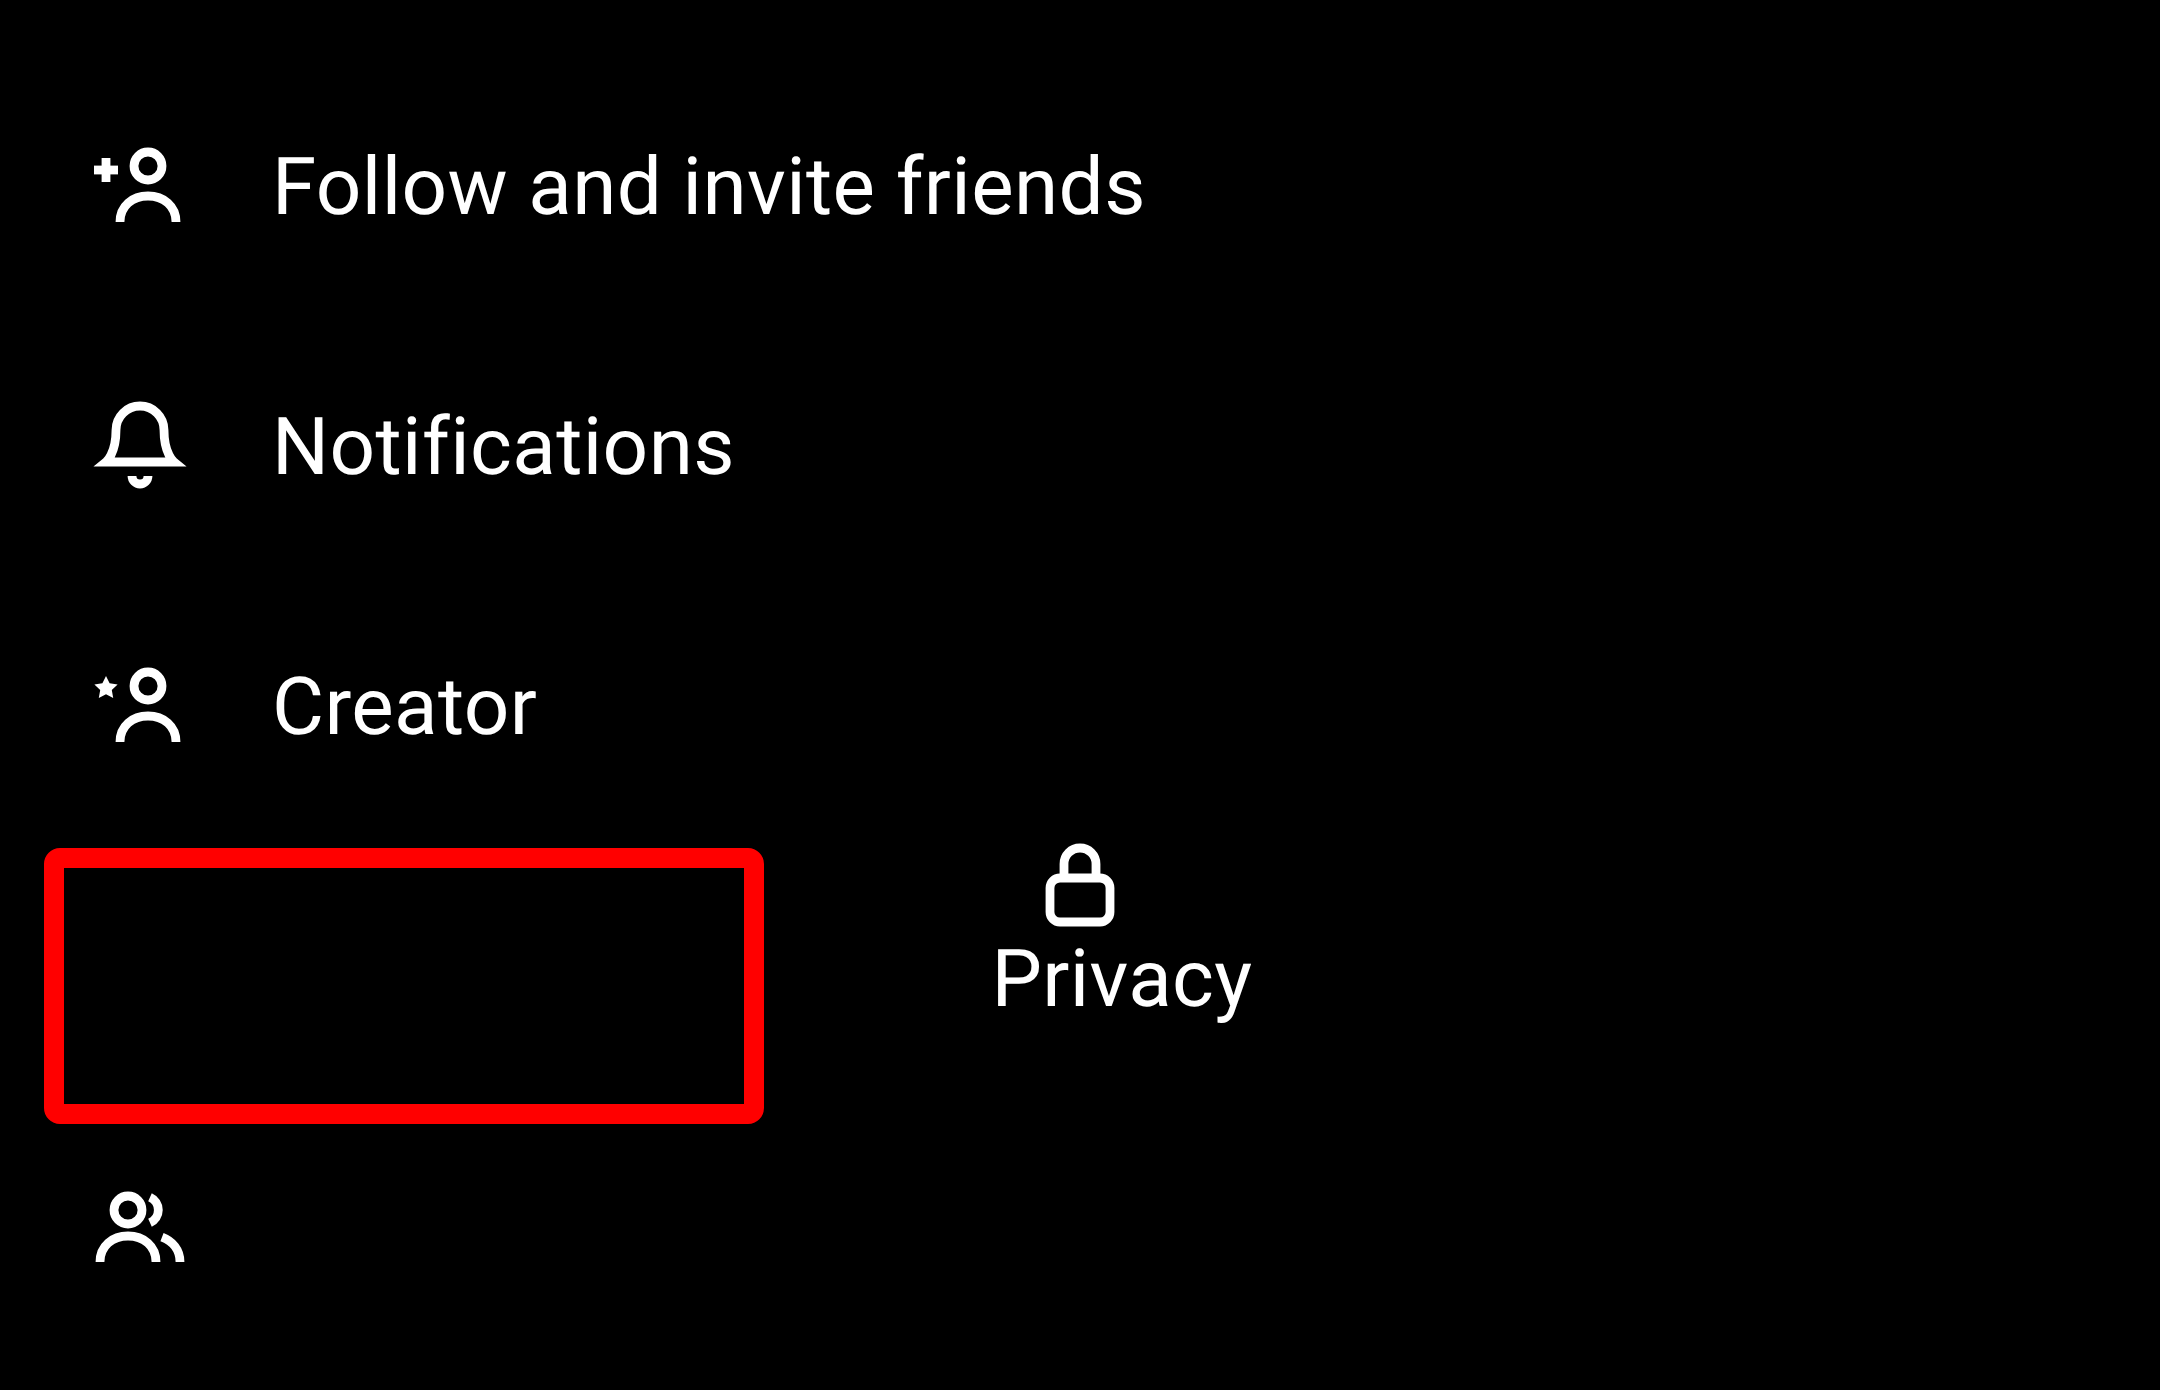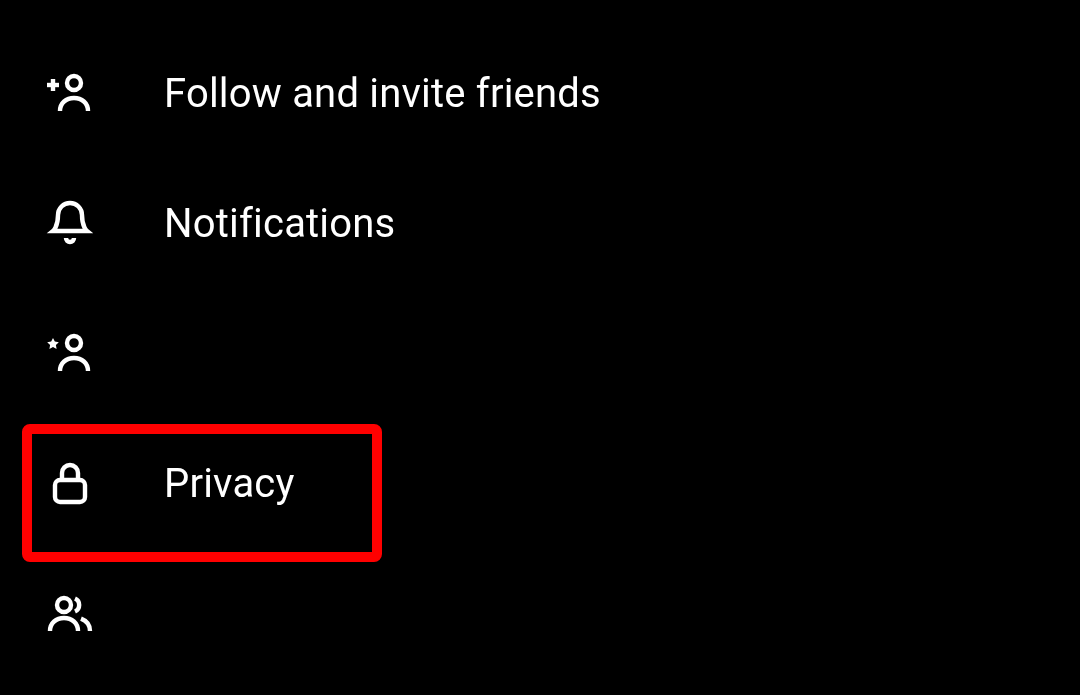--- a/index.html
+++ b/index.html
@@ -18,24 +18,24 @@
     .settings-list {
       padding: 28px 0;
     }
     .menu-item {
       display: flex;
       align-items: center;
       padding: 0 46px;
       height: 130px;
       cursor: pointer;
       position: relative;
-      gap: 28px;
     }
     .menu-item.highlighted {
       position: relative;
+      flex-direction: column;
     }
     .menu-item.highlighted::before {
       content: "";
       position: absolute;
       left: 22px;
       top: 6px;
       width: 340px;
       height: 118px;
       border: 10px solid #ff0000;
       border-radius: 8px;
@@ -91,20 +91,21 @@
   </div>
 
   <div class="menu-item">
     <span class="icon-wrap">
       <svg viewBox="0 0 24 24">
         <circle cx="14" cy="7" r="3.5"></circle>
         <path d="M7 21c0-4 3.1-6.5 7-6.5s7 2.5 7 6.5"></path>
         <path d="M3.5 4.5l0.9 1.8 2 0.3-1.45 1.4 0.35 2-1.8-0.95-1.8 0.95 0.35-2L0.6 6.6l2-0.3z" fill="#fff" stroke="none"></path>
       </svg>
     </span>
+    <span class="menu-label">Creator</span>
   </div>
 
   <div class="menu-item highlighted">
     <span class="icon-wrap">
       <svg viewBox="0 0 24 24">
         <rect x="4.5" y="10.5" width="15" height="11" rx="2.5"></rect>
         <path d="M8 10.5V7a4 4 0 0 1 8 0v3.5"></path>
       </svg>
     </span>
     <span class="menu-label">Privacy</span>

